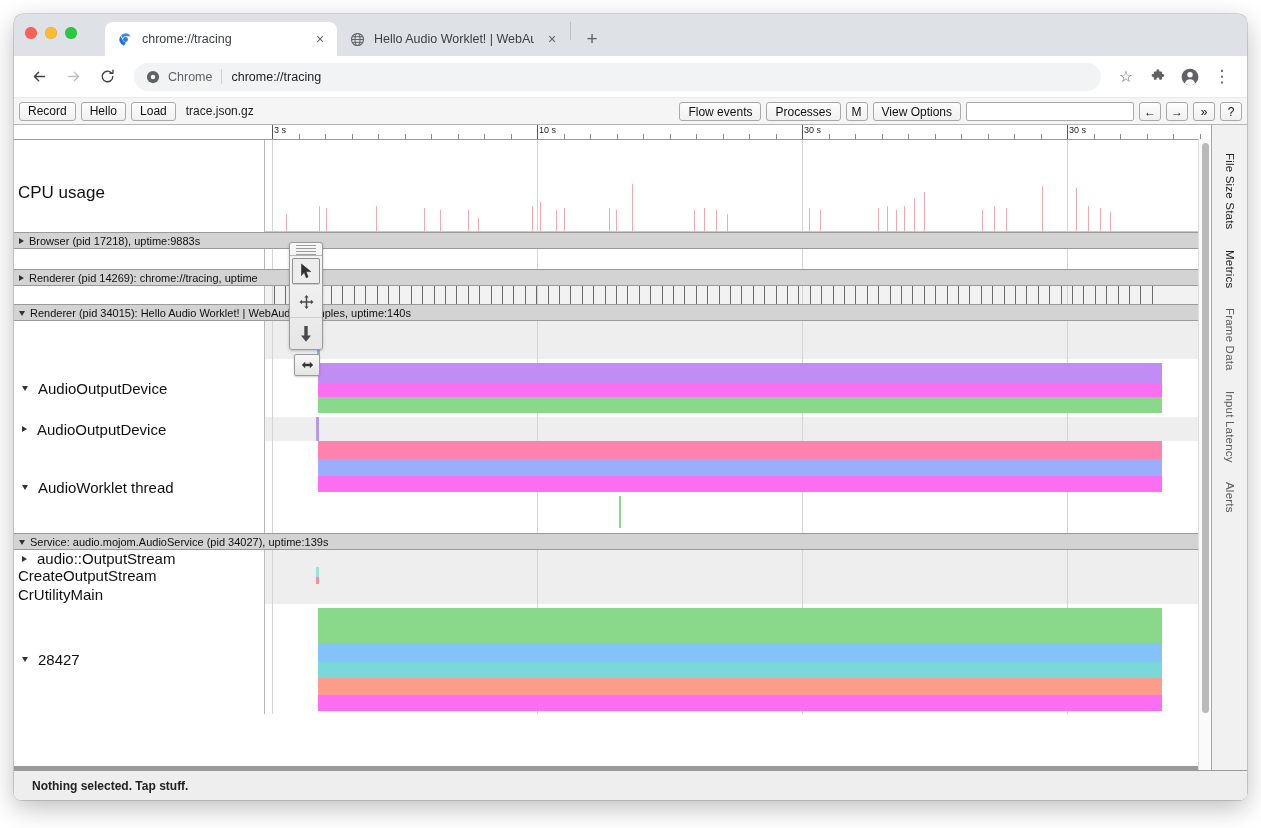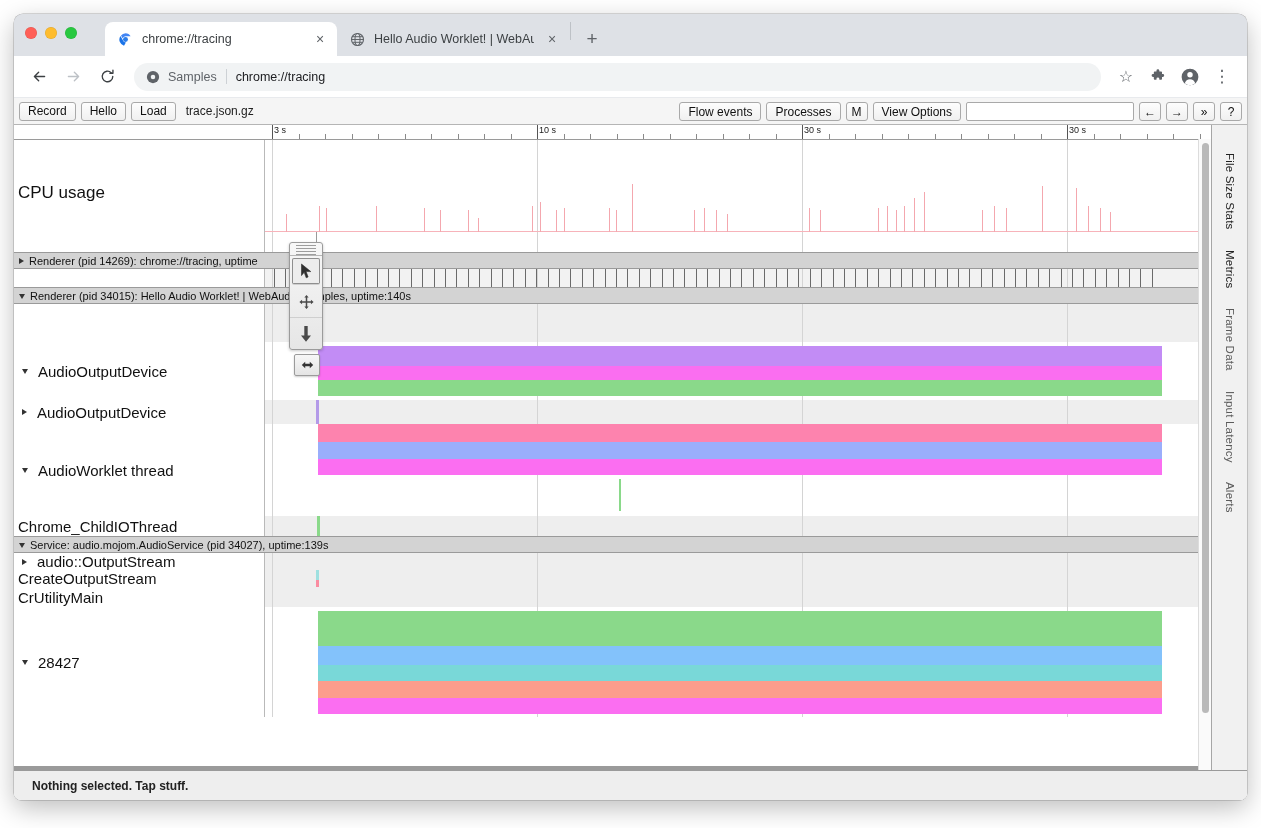--- a/index.html
+++ b/index.html
@@ -478,21 +478,21 @@
       </svg>
     </div>
 
     <div id="omnibox">
       <span class="sec-icon">
         <svg width="14" height="14" viewBox="0 0 16 16">
           <circle cx="8" cy="8" r="7" fill="#5f6368"></circle>
           <circle cx="8" cy="8" r="2.6" fill="#f1f3f4"></circle>
         </svg>
       </span>
-      <span class="sec-label">Samples</span>
+      <span class="sec-label">Chrome</span>
       <span class="divider"></span>
       <span class="urltext">chrome://tracing</span>
     </div>
 
     <div class="rightbtn" style="font-size:16px;">☆</div>
     <div class="rightbtn">
       <svg width="17" height="17" viewBox="0 0 20 20">
         <path d="M7.6 3.2a1.7 1.7 0 0 1 3.4 0v.9h2.2c.5 0 .9.4.9.9v2.2h.9a1.7 1.7 0 0 1 0 3.4h-.9v2.2c0 .5-.4.9-.9.9H11v-.9a1.7 1.7 0 0 0-3.4 0v.9H5.4c-.5 0-.9-.4-.9-.9v-2.2h-.9a1.7 1.7 0 0 1 0-3.4h.9V5c0-.5.4-.9.9-.9h2.2z" fill="#5f6368"></path>
       </svg>
     </div>
@@ -614,20 +614,25 @@
             <div class="spike" style="left: 718px; height: 22px; background: rgb(244, 167, 174);"></div>
             <div class="spike" style="left: 730px; height: 26px; background: rgb(244, 167, 174);"></div>
             <div class="spike" style="left: 742px; height: 24px; background: rgb(244, 167, 174);"></div>
             <div class="spike" style="left: 778px; height: 46px; background: rgb(244, 167, 174);"></div>
             <div class="spike" style="left: 812px; height: 44px; background: rgb(244, 167, 174);"></div>
             <div class="spike" style="left: 824px; height: 26px; background: rgb(244, 167, 174);"></div>
             <div class="spike" style="left: 836px; height: 24px; background: rgb(244, 167, 174);"></div>
             <div class="spike" style="left: 846px; height: 20px; background: rgb(244, 167, 174);"></div>
           </div>
           <div class="vsep"></div>
+        </div>
+        <div class="proc-header">
+          <span class="tri closed"></span>
+          <span>Browser (pid 17218), uptime:9883s</span>
+          <span class="closex">X</span>
         </div>
         <div class="row" style="height: 20px;">
           <div class="row-left"></div>
           <div class="row-track band-white">
             <div class="gridline" style="left: 8px;"></div>
             <div class="gridline" style="left: 273px;"></div>
             <div class="gridline" style="left: 538px;"></div>
             <div class="gridline" style="left: 803px;"></div>
             <div class="gridline" style="left: 52px; background: rgb(154, 154, 154);"></div>
           </div>
@@ -783,33 +788,20 @@
             <div class="gridline" style="left: 273px;"></div>
             <div class="gridline" style="left: 538px;"></div>
             <div class="gridline" style="left: 803px;"></div>
             <div class="slice" style="left: 54px; width: 844px; top: 0px; height: 18px; background: rgb(253, 131, 174);"></div>
             <div class="slice" style="left: 54px; width: 844px; top: 18px; height: 17px; background: rgb(154, 174, 251);"></div>
             <div class="slice" style="left: 54px; width: 844px; top: 35px; height: 16px; background: rgb(251, 110, 241);"></div>
             <div class="slice" style="left: 355px; width: 2px; top: 55px; height: 32px; background: rgb(138, 217, 138);"></div>
           </div>
           <div class="vsep"></div>
         </div>
-        <div class="row" style="height: 20px;">
-          <div class="row-left">
-            <span class="thread-label">Chrome_ChildIOThread</span>
-          </div>
-          <div class="row-track band-grey">
-            <div class="gridline" style="left: 8px;"></div>
-            <div class="gridline" style="left: 273px;"></div>
-            <div class="gridline" style="left: 538px;"></div>
-            <div class="gridline" style="left: 803px;"></div>
-            <div class="slice" style="left: 53px; width: 3px; top: 0px; height: 20px; background: rgb(138, 217, 138);"></div>
-          </div>
-          <div class="vsep"></div>
-        </div>
         <div class="proc-header">
           <span class="tri open"></span>
           <span>Service: audio.mojom.AudioService (pid 34027), uptime:139s</span>
           <span class="closex">X</span>
         </div>
         <div class="row" style="height: 17px;">
           <div class="row-left indent">
             <span class="tri closed" style="margin-right: 10px;"></span>
             <span class="thread-label">audio::OutputStream</span>
           </div>

